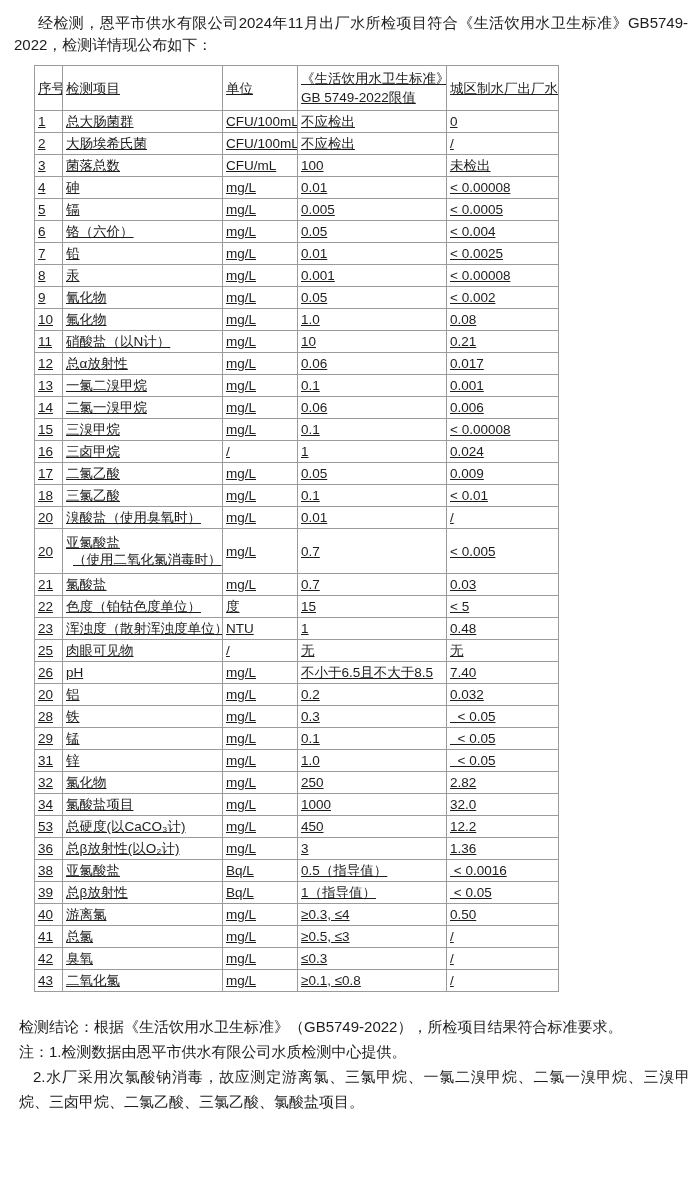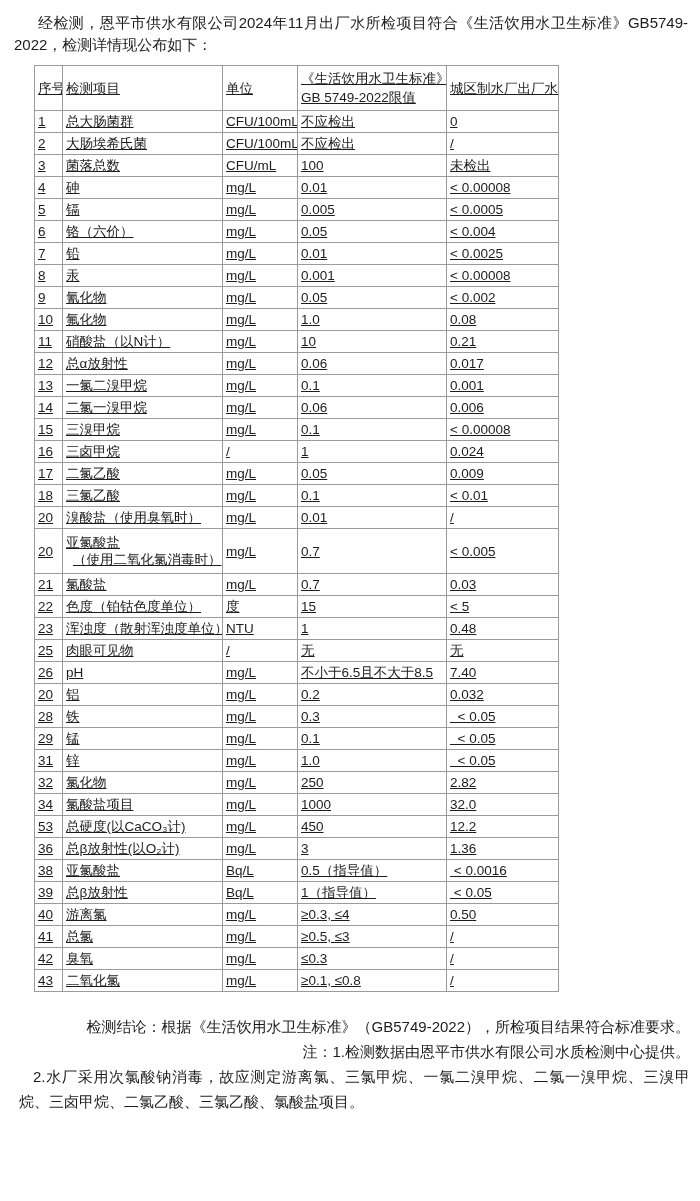--- a/index.html
+++ b/index.html
@@ -31,21 +31,21 @@
     text-align:left; vertical-align:middle;
     padding:0 3px; height:21px; line-height:17px;
     overflow:hidden; white-space:nowrap;
   }
   .report thead th { height:44px; line-height:19px; }
   .report thead .limit-head div { white-space:nowrap; }
   .report tbody tr.tall td { height:44px; }
   .report td.val { white-space:pre; }
   .report td .item2 { padding-left:7px; }
   .footer { margin:22px 10px 0 19px; font-size:15px; line-height:25px; }
-  .footer p { margin:0;text-align:right; }
+  .footer p { margin:0; }
   .footer .note2 { text-indent:14px; text-align:justify; }
 </style>
 </head>
 <body>
 
 <div class="page">
 
   <p class="intro">经检测，恩平市供水有限公司2024年11月出厂水所检项目符合《生活饮用水卫生标准》GB5749-2022，检测详情现公布如下：</p>
 
   <table class="report">

